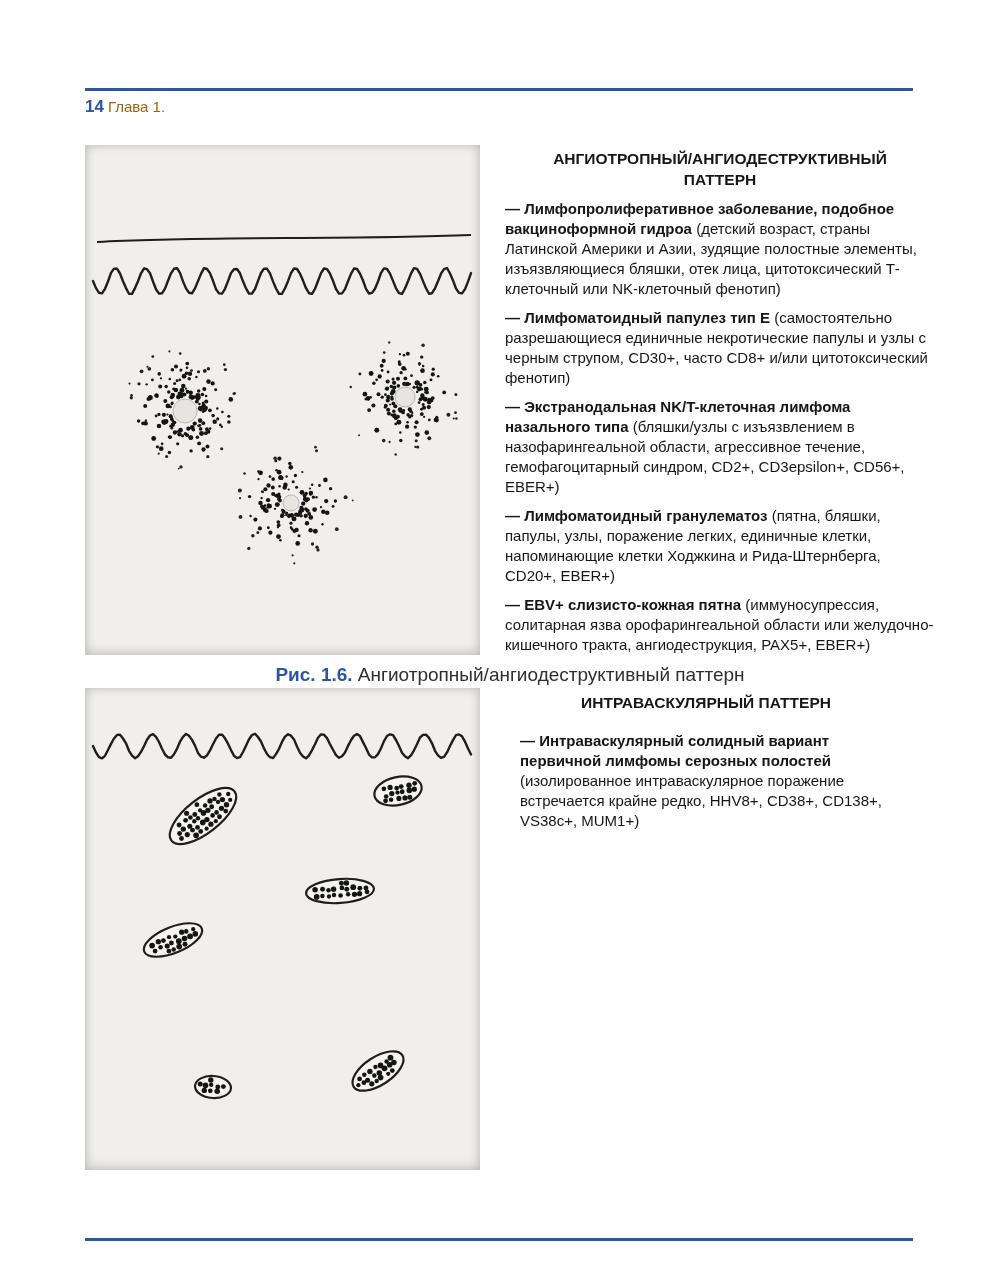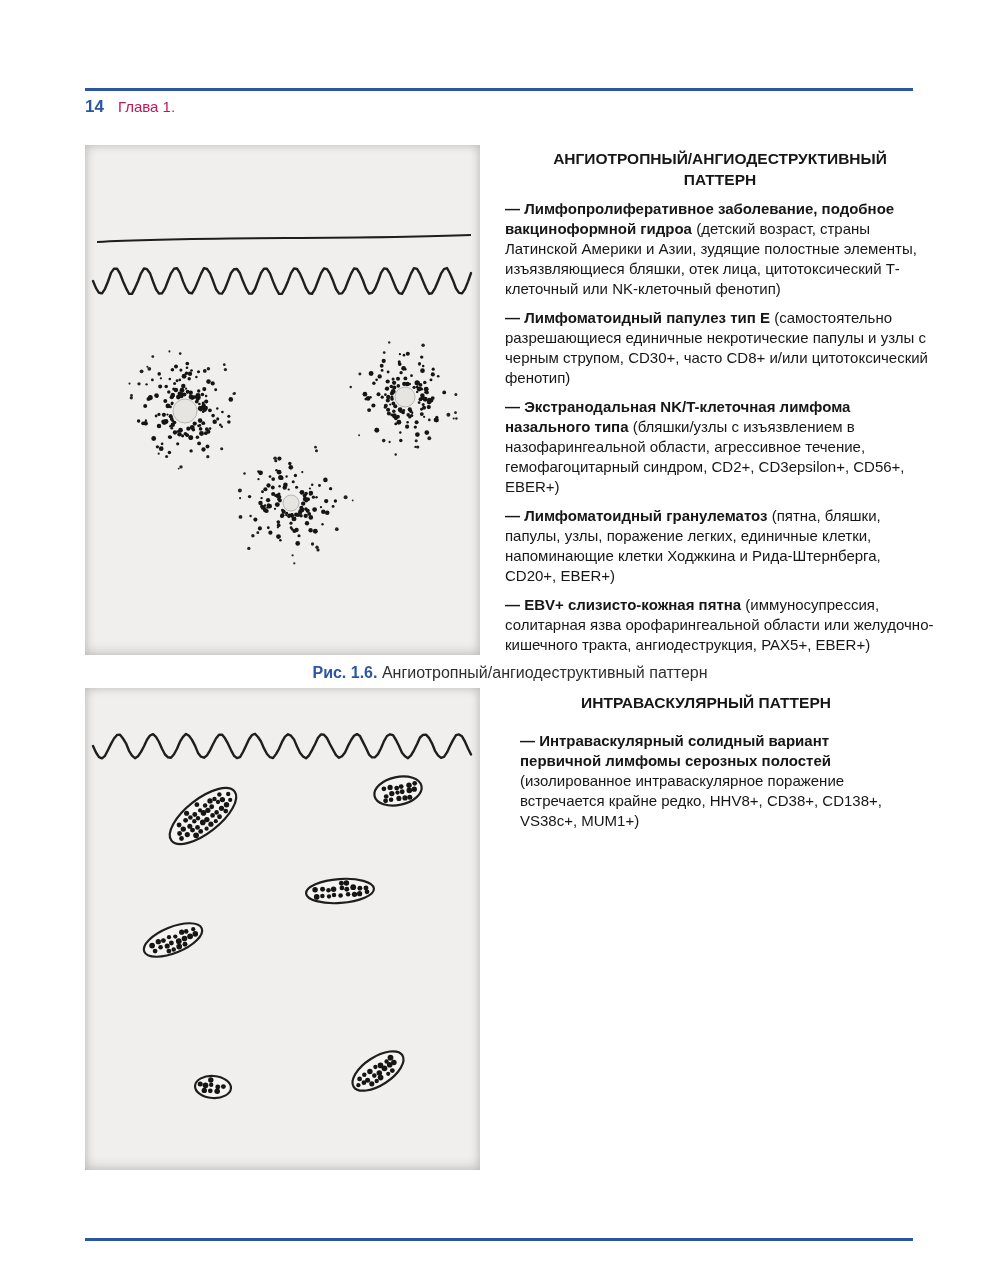--- a/index.html
+++ b/index.html
@@ -6,36 +6,36 @@
   html,body { background:#ffffff; }
   body { font-family:"Liberation Sans", sans-serif; }
   .page {
     position:relative; width:1000px; height:1275px;
     background:#ffffff; overflow:hidden; color:#1a1a1a;
   }
   .rule { position:absolute; left:85px; width:828px; height:3px; background:var(--accent,#2a56a3); }
   .rule.top { top:88px; }
   .rule.bottom { top:1238px; }
 
-  .page-head { position:absolute; left:85px; top:97px; display:flex; align-items:baseline; gap:14px; }
+  .page-head { position:absolute; left:85px; top:97px; display:flex; align-items:baseline; gap:4px; }
   .page-num { font-size:17px; font-weight:700; color:var(--accent,#2a56a3); }
-  .chapter  { font-size:15px; color:#be185d; }
+  .chapter  { font-size:15px; color:#a16207; }
 
   .figure {
     position:absolute; left:85px; background:#f0efed;
     box-shadow: inset 0 3px 9px rgba(0,0,0,.07),
                 inset 0 -5px 11px rgba(0,0,0,.10),
                 inset 4px 0 8px rgba(0,0,0,.05),
                 inset -4px 0 8px rgba(0,0,0,.05);
   }
   #figure1 { top:145px; width:395px; height:510px; }
   #figure2 { top:688px; width:395px; height:482px; }
   .figure svg { display:block; width:100%; height:100%; }
 
-  .caption { position:absolute; left:85px; width:850px; text-align:center; font-size:16px; color:#2e2e2e; }
+  .caption { position:absolute; left:85px; width:850px; text-align:center; font-size:19px; color:#2e2e2e; }
   #caption1 { top:664px; }
   #caption2 { top:1182px; }
   .cap-label { font-weight:700; color:var(--accent,#2a56a3); }
 
   .textcol { position:absolute; font-size:15px; line-height:20px; color:#161616; }
   #col1 { left:505px; top:148px; width:430px; }
   #col2 { left:520px; top:692px; width:372px; }
 
   .sec-heading { font-weight:700; font-size:15.5px; line-height:21px; text-align:center; margin:0 auto 9px auto; }
   #col1 .sec-heading { max-width:372px; }

